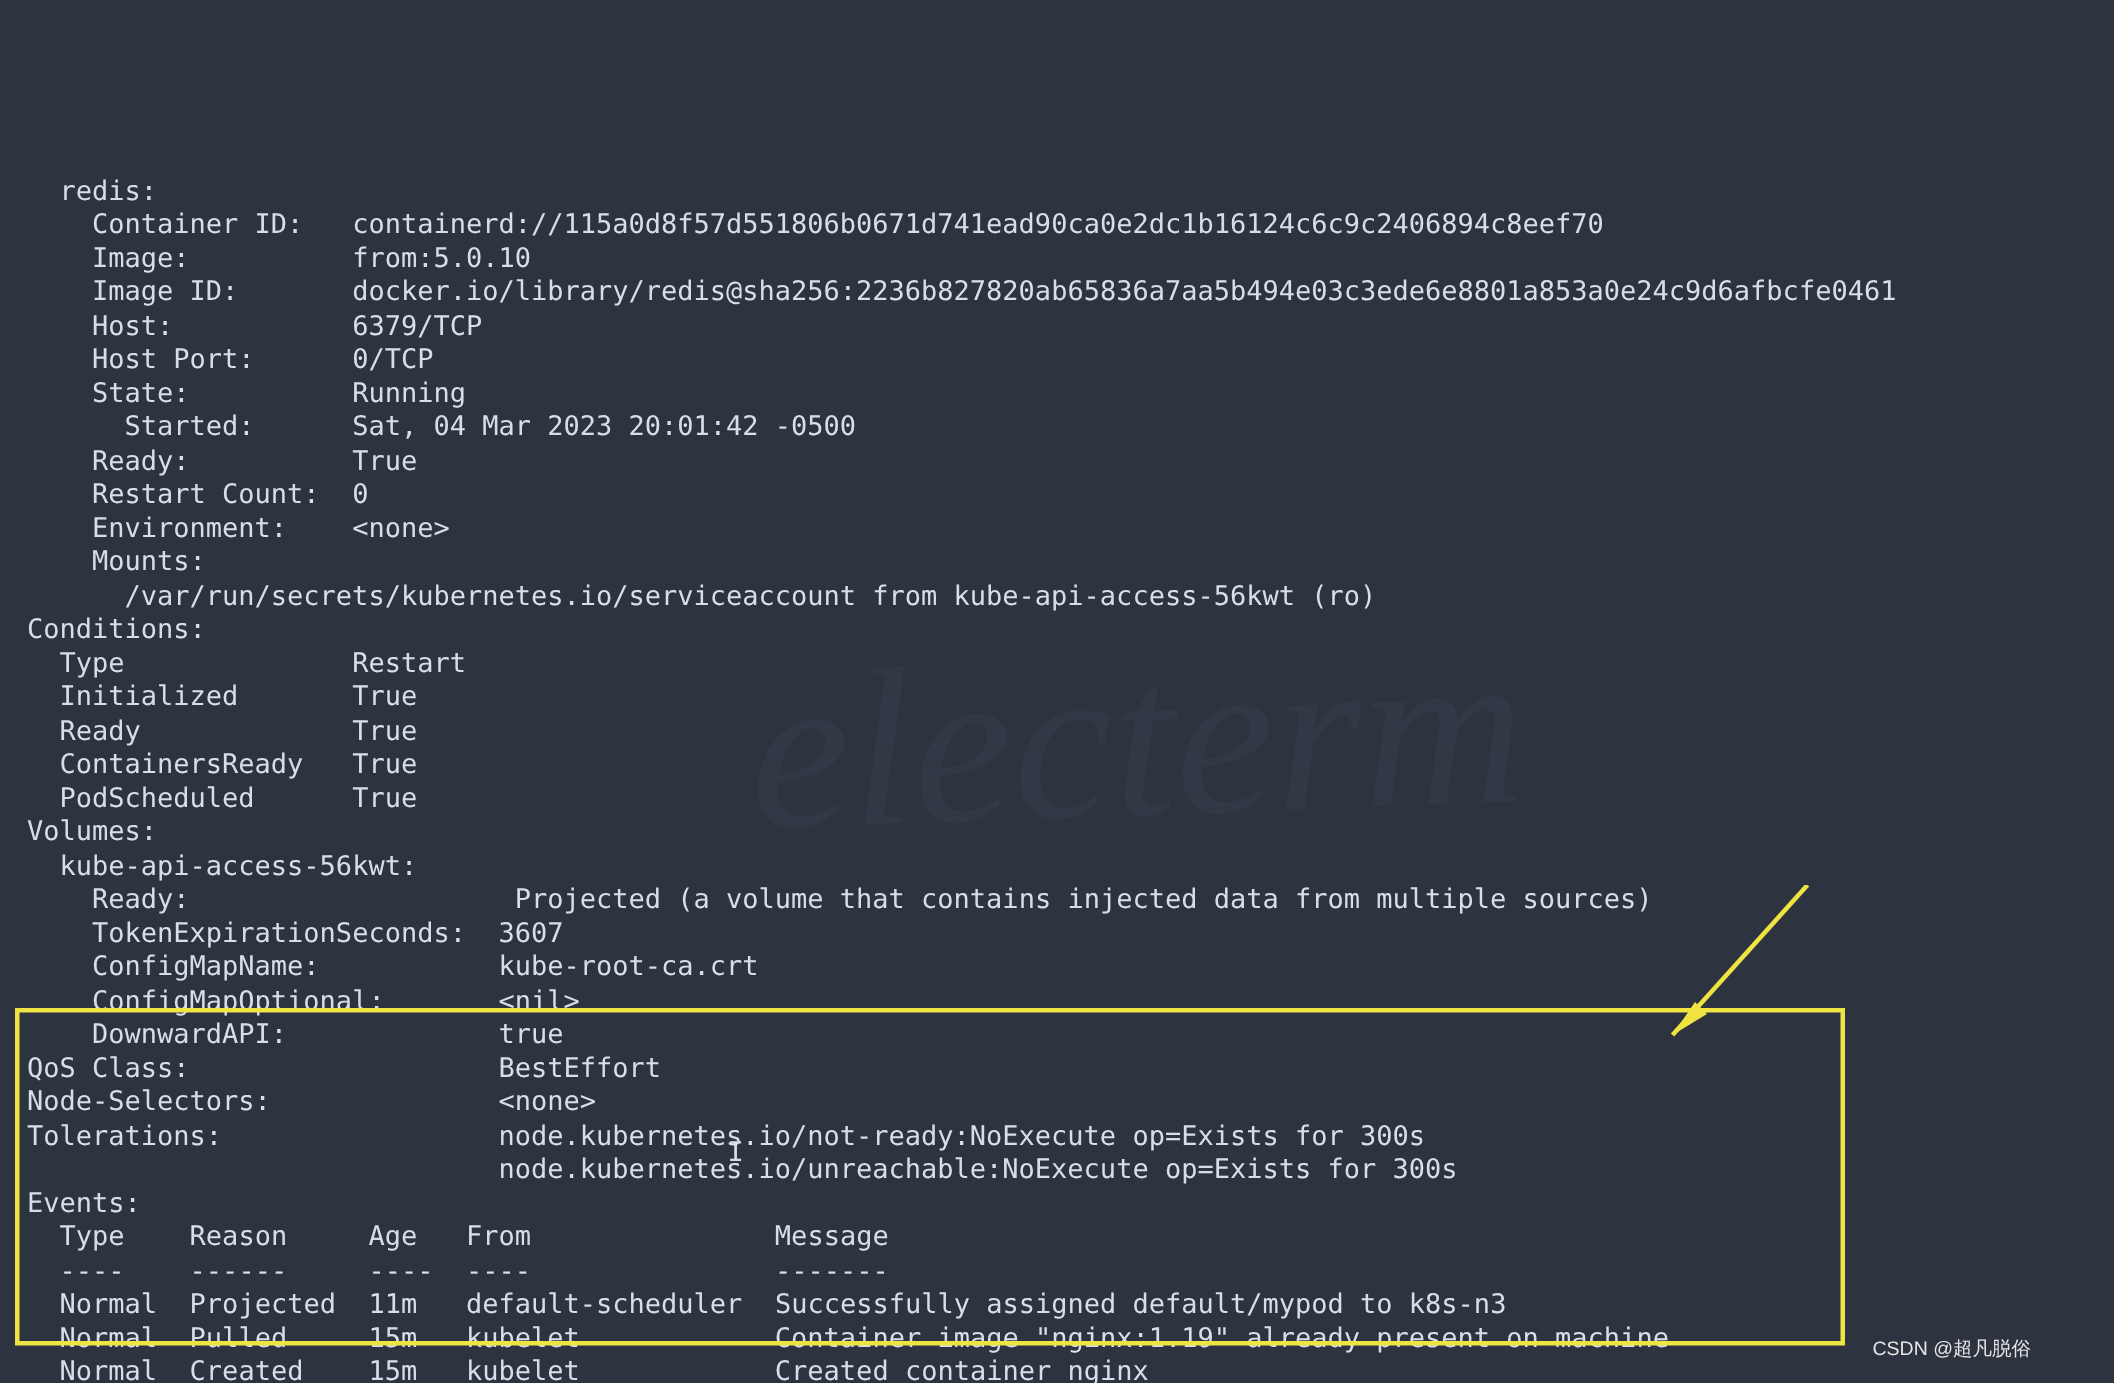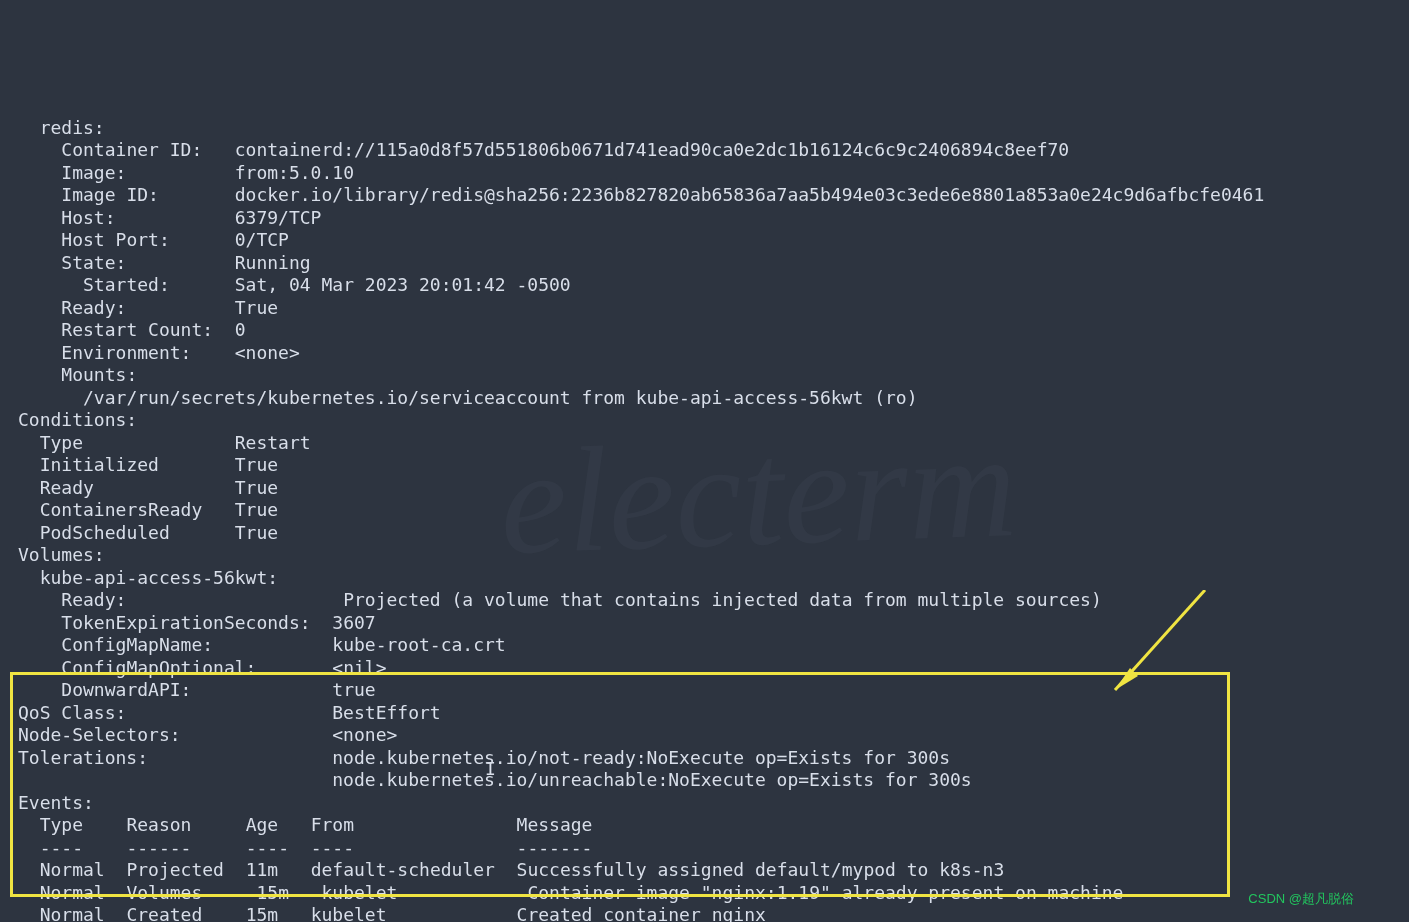--- a/index.html
+++ b/index.html
@@ -43,21 +43,21 @@
       position: absolute;
       left: 485px;
       top: 758px;
       color: #d8dee9;
       font-size: 18px;
     }
     .footer {
       position: absolute;
       right: 55px;
       bottom: 15px;
-      color: #22c55e;
+      color: #e5e5e5;
       font-size: 13px;
       font-family: Arial, sans-serif;
     }
     .watermark {
       position: absolute;
       color: rgba(120, 130, 145, 0.08);
       font-size: 150px;
       font-family: cursive;
       font-style: italic;
       left: 500px;
@@ -99,21 +99,21 @@
 <span>    <span>ConfigMapOptional:</span>       <span>&lt;nil&gt;</span></span>
 <span>    <span>DownwardAPI:</span>             <span>true</span></span>
 <span><span>QoS Class:</span>                   <span>BestEffort</span></span>
 <span><span>Node-Selectors:</span>              <span>&lt;none&gt;</span></span>
 <span><span>Tolerations:</span>                 <span>node.kubernetes.io/not-ready:NoExecute op=Exists for 300s</span></span>
 <span>                             <span>node.kubernetes.io/unreachable:NoExecute op=Exists for 300s</span></span>
 <span><span>Events:</span></span>
 <span>  <span>Type</span>    <span>Reason</span>     <span>Age</span>   <span>From</span>               <span>Message</span></span>
 <span>  <span>----</span>    <span>------</span>     <span>----</span>  <span>----</span>               <span>-------</span></span>
 <span>  <span>Normal</span>  <span>Projected</span>  <span>11m</span>   <span>default-scheduler</span>  <span>Successfully assigned default/mypod to k8s-n3</span></span>
-<span>  <span>Normal</span>  <span>Volumes</span>     <span>15m</span>   <span>kubelet</span>            <span>Container image "nginx:1.19" already present on machine</span></span>
+<span>  <span>Normal</span>  <span>Pulled</span>     <span>15m</span>   <span>kubelet</span>            <span>Container image "nginx:1.19" already present on machine</span></span>
 <span>  <span>Normal</span>  <span>Created</span>    <span>15m</span>   <span>kubelet</span>            <span>Created container nginx</span></span>
 
 
 
 
 </div>
 
 <div class="highlight-box"></div>
 
 <svg class="arrow" viewBox="0 0 110 110">

